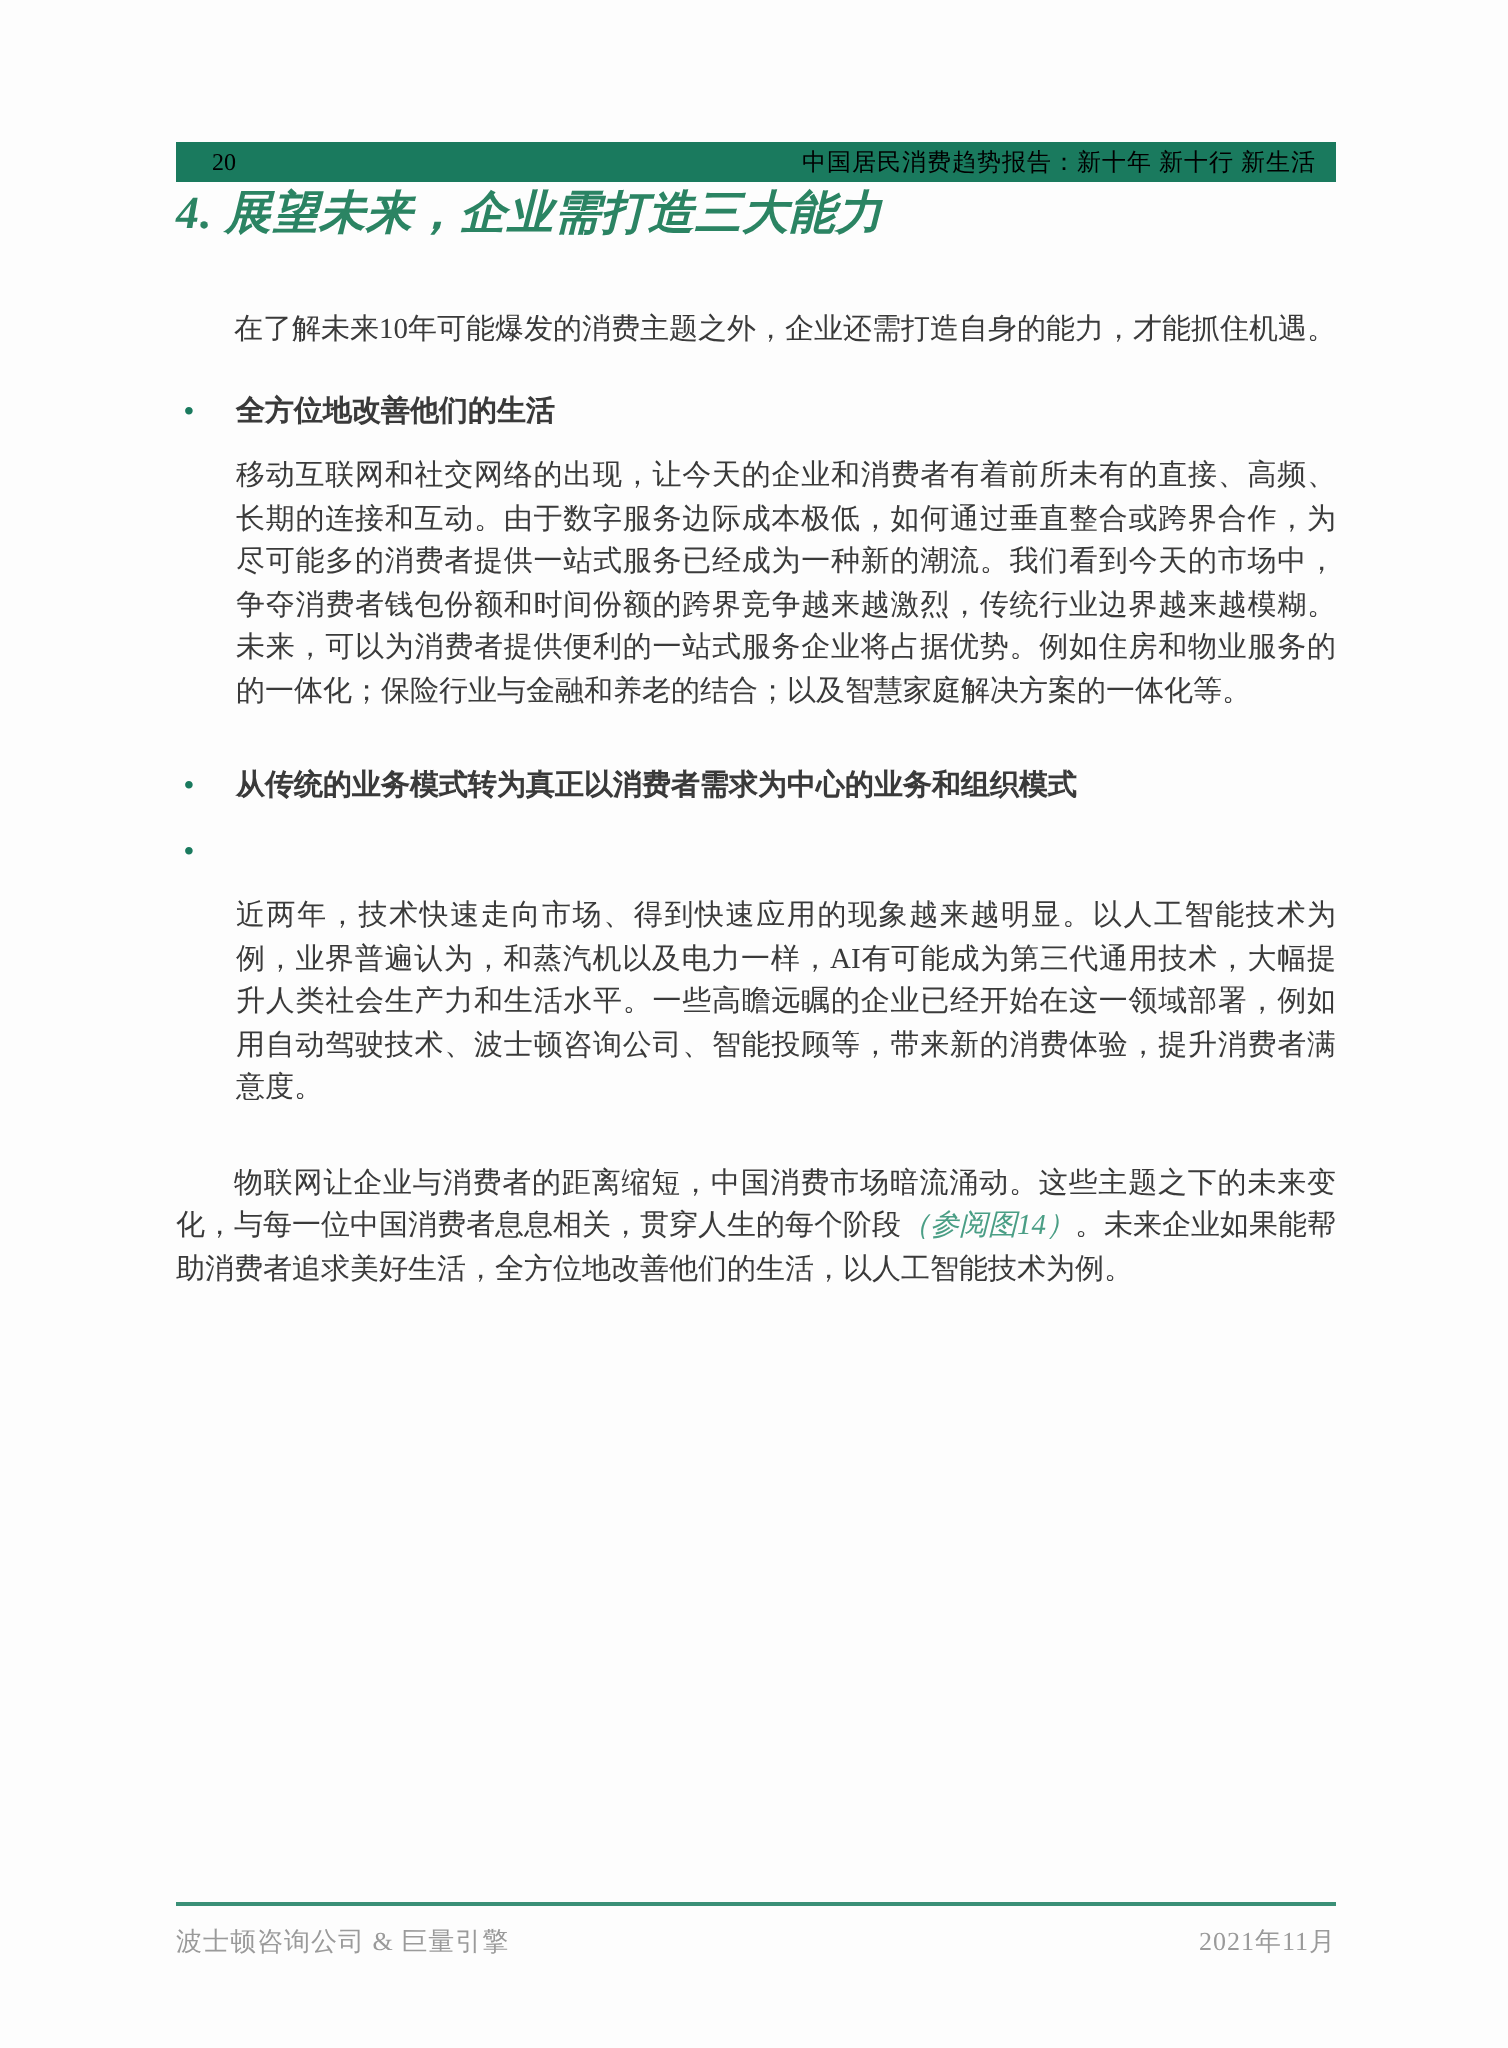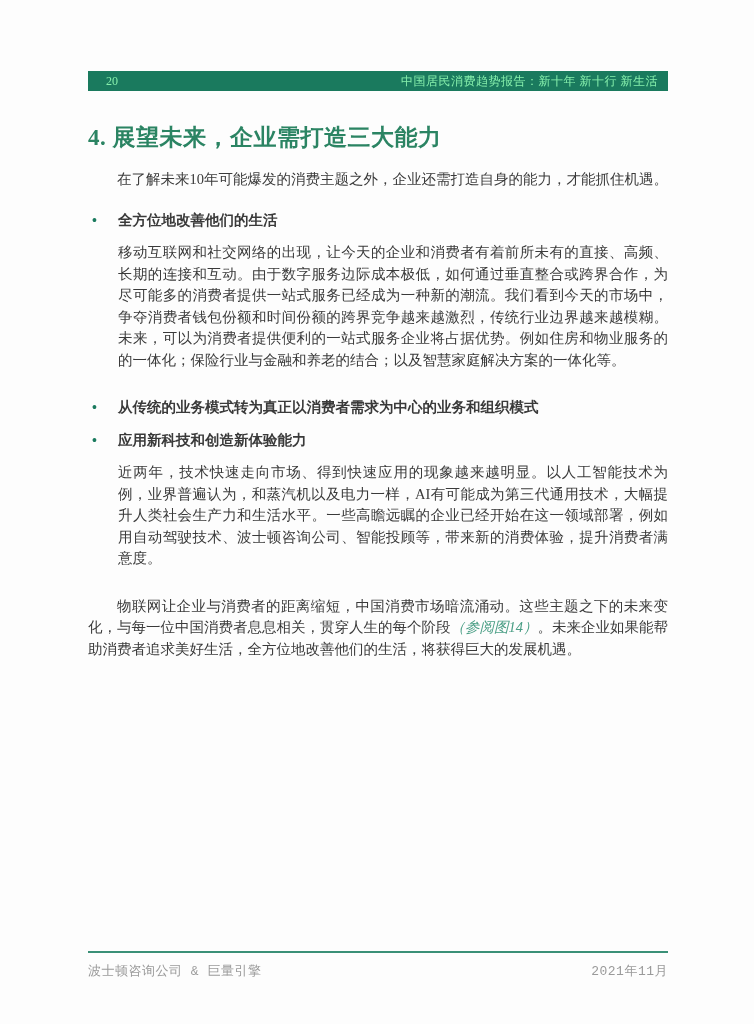--- a/index.html
+++ b/index.html
@@ -18,39 +18,39 @@
     color:var(--body_text,#3A3A3A);
   }
   .page{
     position:relative;width:754px;height:1024px;
     background:#fdfdfd;overflow:hidden;
   }
   .content-col{position:absolute;left:88px;top:71px;width:580px;}
   .topbar{
     width:580px;height:20px;
     background:var(--brand_green,#1A7A5E);
-    color:#86efac;
+    color:#000000;
     display:flex;align-items:center;justify-content:space-between;
     padding:0 10px 0 18px;
     font-size:12px;line-height:20px;
   }
   .topbar .bar-title{letter-spacing:0.5px;margin-left:40px;}
   .section-title{
-    margin-top:31px;
     color:var(--heading_green,#2B8463);
     font-size:23px;font-weight:700;
     letter-spacing:0.5px;
     line-height:1.35;
+    font-style:italic;
   }
   .body-text{
     font-size:14.5px;line-height:21.5px;
     text-align:justify;
     color:var(--body_text,#3A3A3A);
   }
-  .intro{margin-top:16px;text-indent:2em;margin-bottom:19px;}
+  .intro{margin-top:33px;text-indent:2em;margin-bottom:19px;}
   .bullet{margin-bottom:0;}
   .bullet-head{
     display:flex;align-items:flex-start;
     font-weight:700;font-size:14.5px;line-height:21.5px;
     margin-bottom:11px;
   }
   .bullet-dot{
     flex:0 0 30px;padding-left:4px;
     color:var(--brand_green,#1A7A5E);
     font-weight:700;font-size:14px;line-height:21.5px;
@@ -59,21 +59,21 @@
   .closing{margin-top:4px;text-indent:2em;}
   .fig-link{
     color:var(--link_green,#4A9E85);
     text-decoration:none;cursor:pointer;font-style:italic;
   }
   .footer{
     position:absolute;left:88px;top:951px;width:580px;
     border-top:2px solid var(--rule_green,#3B9077);
     padding-top:9px;
     display:flex;justify-content:space-between;align-items:center;
-    font-family:Liberation Mono, monospace;
+    font-family:Liberation Serif, serif;
     font-size:13px;color:var(--footer_text,#9A9A9A);
     letter-spacing:0.5px;
   }
 </style>
 </head>
 <body>
 
 <div class="page">
   <div class="content-col">
 
@@ -97,26 +97,25 @@
     <div class="bullet">
       <div class="bullet-head">
         <span class="bullet-dot">•</span>
         <span class="bullet-heading">从传统的业务模式转为真正以消费者需求为中心的业务和组织模式</span>
       </div>
     </div>
 
     <div class="bullet">
       <div class="bullet-head">
         <span class="bullet-dot">•</span>
-        <span class="bullet-heading">应用新科技和创造新体验能力</span>
       </div>
       <p class="body-text bullet-body">近两年，技术快速走向市场、得到快速应用的现象越来越明显。以人工智能技术为例，业界普遍认为，和蒸汽机以及电力一样，AI有可能成为第三代通用技术，大幅提升人类社会生产力和生活水平。一些高瞻远瞩的企业已经开始在这一领域部署，例如用自动驾驶技术、波士顿咨询公司、智能投顾等，带来新的消费体验，提升消费者满意度。</p>
     </div>
 
-    <p class="body-text closing"><span>物联网让企业与消费者的距离缩短，中国消费市场暗流涌动。这些主题之下的未来变化，与每一位中国消费者息息相关，贯穿人生的每个阶段</span><a class="fig-link">（参阅图14）</a><span>。未来企业如果能帮助消费者追求美好生活，全方位地改善他们的生活，将获得巨大的发展机遇。</span></p>
+    <p class="body-text closing"><span>物联网让企业与消费者的距离缩短，中国消费市场暗流涌动。这些主题之下的未来变化，与每一位中国消费者息息相关，贯穿人生的每个阶段</span><a class="fig-link">（参阅图14）</a><span>。未来企业如果能帮助消费者追求美好生活，全方位地改善他们的生活，以人工智能技术为例。</span></p>
 
   </div>
 
   <footer class="footer">
     <span>波士顿咨询公司 &amp; 巨量引擎</span>
     <span>2021年11月</span>
   </footer>
 </div>
 
 </body></html>

